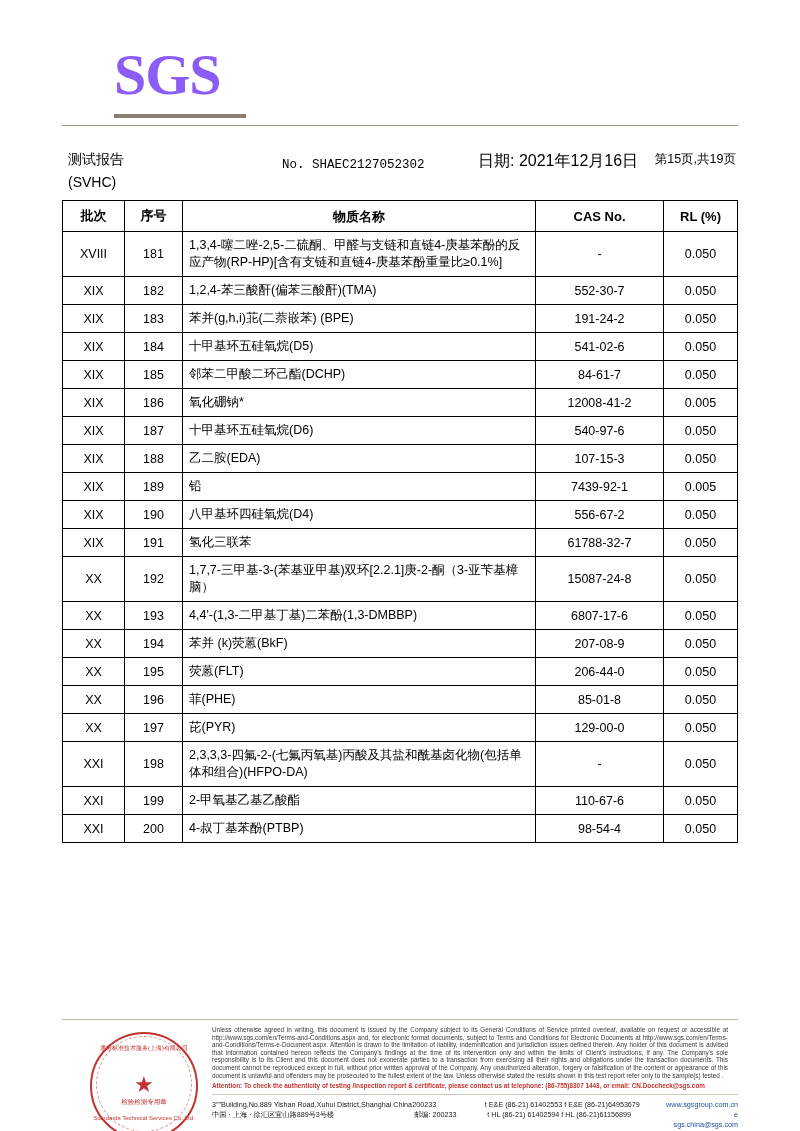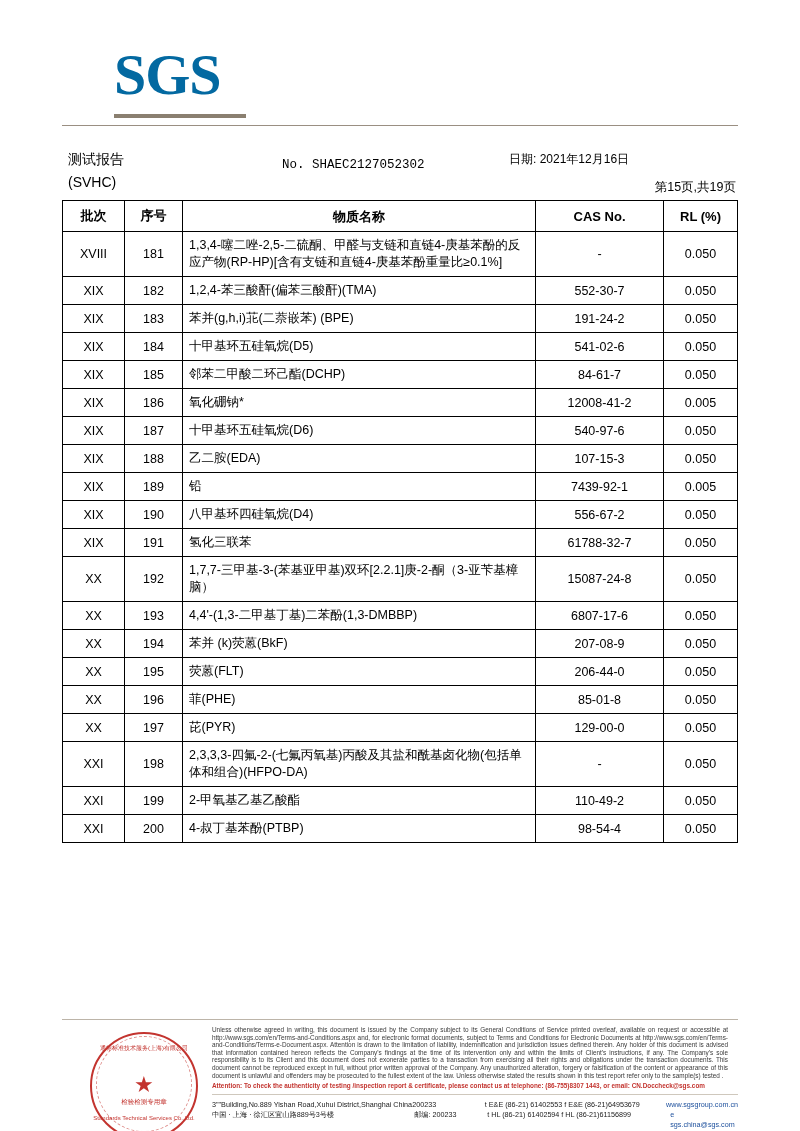--- a/index.html
+++ b/index.html
@@ -23,21 +23,21 @@
     position: relative;
     height: 92px;
     margin-top: 34px;
     border-bottom: 1px solid #9a8f82;
   }
   .sgs-logo {
     font-family: "Liberation Serif", "DejaVu Serif", serif;
     font-weight: bold;
     font-size: 58px;
     letter-spacing: -1px;
-    color: #0369a1;
+    color: #8b5cf6;
     position: absolute;
     left: 52px;
     top: 12px;
     line-height: 1;
   }
   .logo-underline {
     position: absolute;
     left: 52px;
     top: 80px;
     width: 132px;
@@ -60,30 +60,29 @@
   }
   .doc-no {
     position: absolute;
     left: 220px;
     top: 10px;
     font-size: 12.5px;
     font-family: Liberation Mono, monospace;
   }
   .doc-date {
     position: absolute;
-    left: 447px;
+    left: 416px;
     top: 3px;
-    font-size: 12px;
+    font-size: 16px;
   }
   .doc-page {
     position: absolute;
     right: 2px;
     top: 3px;
     font-size: 12.5px;
-    margin-top: 28px;
   }
   .appendix {
     margin-top: 4px;
     font-size: 13px;
     line-height: 19px;
     padding-left: 6px;
   }
   .appendix div { margin-bottom: 1px; }
 
   
@@ -188,21 +187,21 @@
     margin-top: 5px;
     font-size: 7.2px;
     line-height: 10px;
     color: #1a1a1a;
     position: relative;
   }
   .addr-row { display: flex; align-items: baseline; }
   .addr-cn { width: 210px; }
   .addr-zip { width: 76px; }
   .addr-tel { width: 190px; }
-  .addr-web { color: #1c4f9c; }
+  .addr-web { color: #1c4f9c; text-align: right; }
   .footer-line-sep {
     border-top: 1px solid #cfc8bd;
     margin: 4px 0 3px 150px;
   }
 </style>
 </head>
 <body>
 
 <div class="page">
 
@@ -358,21 +357,21 @@
           <td class="c-batch">XXI</td>
           <td class="c-no">198</td>
           <td class="c-name">2,3,3,3-四氟-2-(七氟丙氧基)丙酸及其盐和酰基卤化物(包括单体和组合)(HFPO-DA)</td>
           <td class="c-cas">-</td>
           <td class="c-rl">0.050</td>
         </tr>
         <tr>
           <td class="c-batch">XXI</td>
           <td class="c-no">199</td>
           <td class="c-name">2-甲氧基乙基乙酸酯</td>
-          <td class="c-cas">110-49-2</td>
+          <td class="c-cas">110-67-6</td>
           <td class="c-rl">0.050</td>
         </tr>
         <tr>
           <td class="c-batch">XXI</td>
           <td class="c-no">200</td>
           <td class="c-name">4-叔丁基苯酚(PTBP)</td>
           <td class="c-cas">98-54-4</td>
           <td class="c-rl">0.050</td>
         </tr>
       </tbody>

